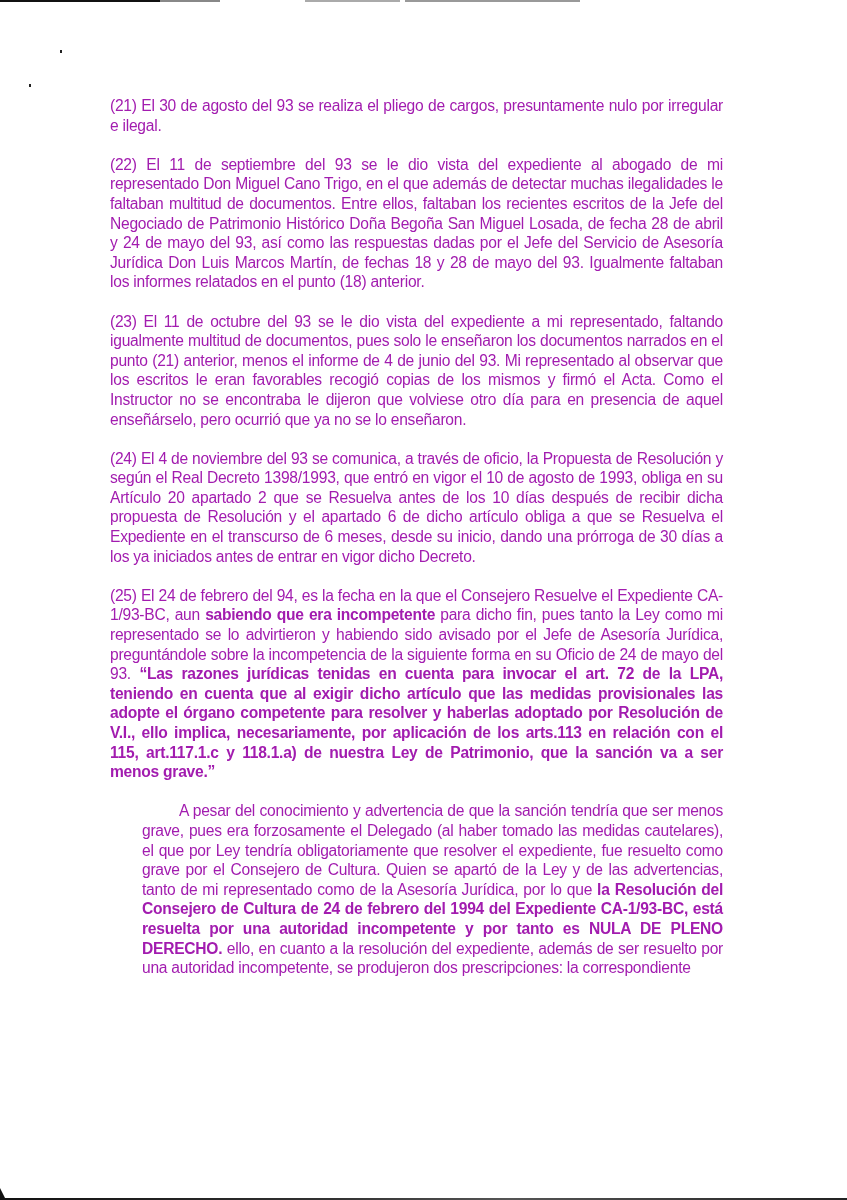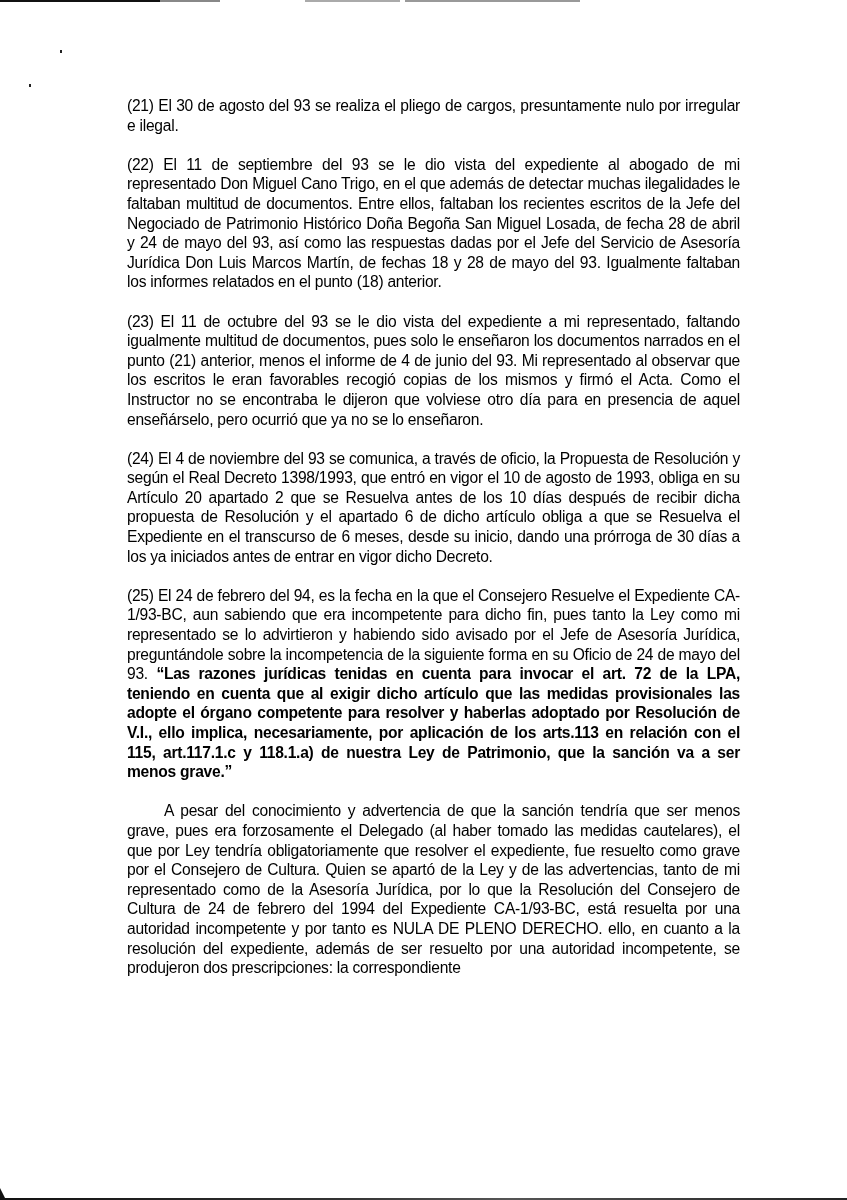--- a/index.html
+++ b/index.html
@@ -33,39 +33,40 @@
       background: #222;
     }
     .corner-mark {
       position: absolute; left: 0; bottom: 0;
       width: 0; height: 0;
       border-left: 6px solid #111;
       border-top: 12px solid transparent;
     }
     .page {
       position: absolute;
-      left: 127px;
+      left: 110px;
       top: 96px;
       width: 613px;
       font-family: "Liberation Sans", sans-serif;
       font-size: 15.6px;
       line-height: 19.6px;
-      color: #000000;
+      color: #a21caf;
       letter-spacing: -0.25px;
       word-spacing: 0px;
     }
     .para {
       margin: 0 0 19.6px 0;
       text-align: justify;
       text-align-last: left;
     }
     .para.indent {
       text-indent: 37px;
+      margin-left: 32px;
     }
-    .b { font-weight: normal; }
+    .b { font-weight: bold; }
     .bi { font-weight: bold; }
   </style>
 </head>
 <body>
 
 <div class="scan-top">
   <div class="seg" style="left:0;width:160px;background:#111;"></div>
   <div class="seg" style="left:160px;width:60px;background:#888;"></div>
   <div class="seg" style="left:305px;width:95px;background:#aaa;"></div>
   <div class="seg" style="left:405px;width:175px;background:#999;"></div>

